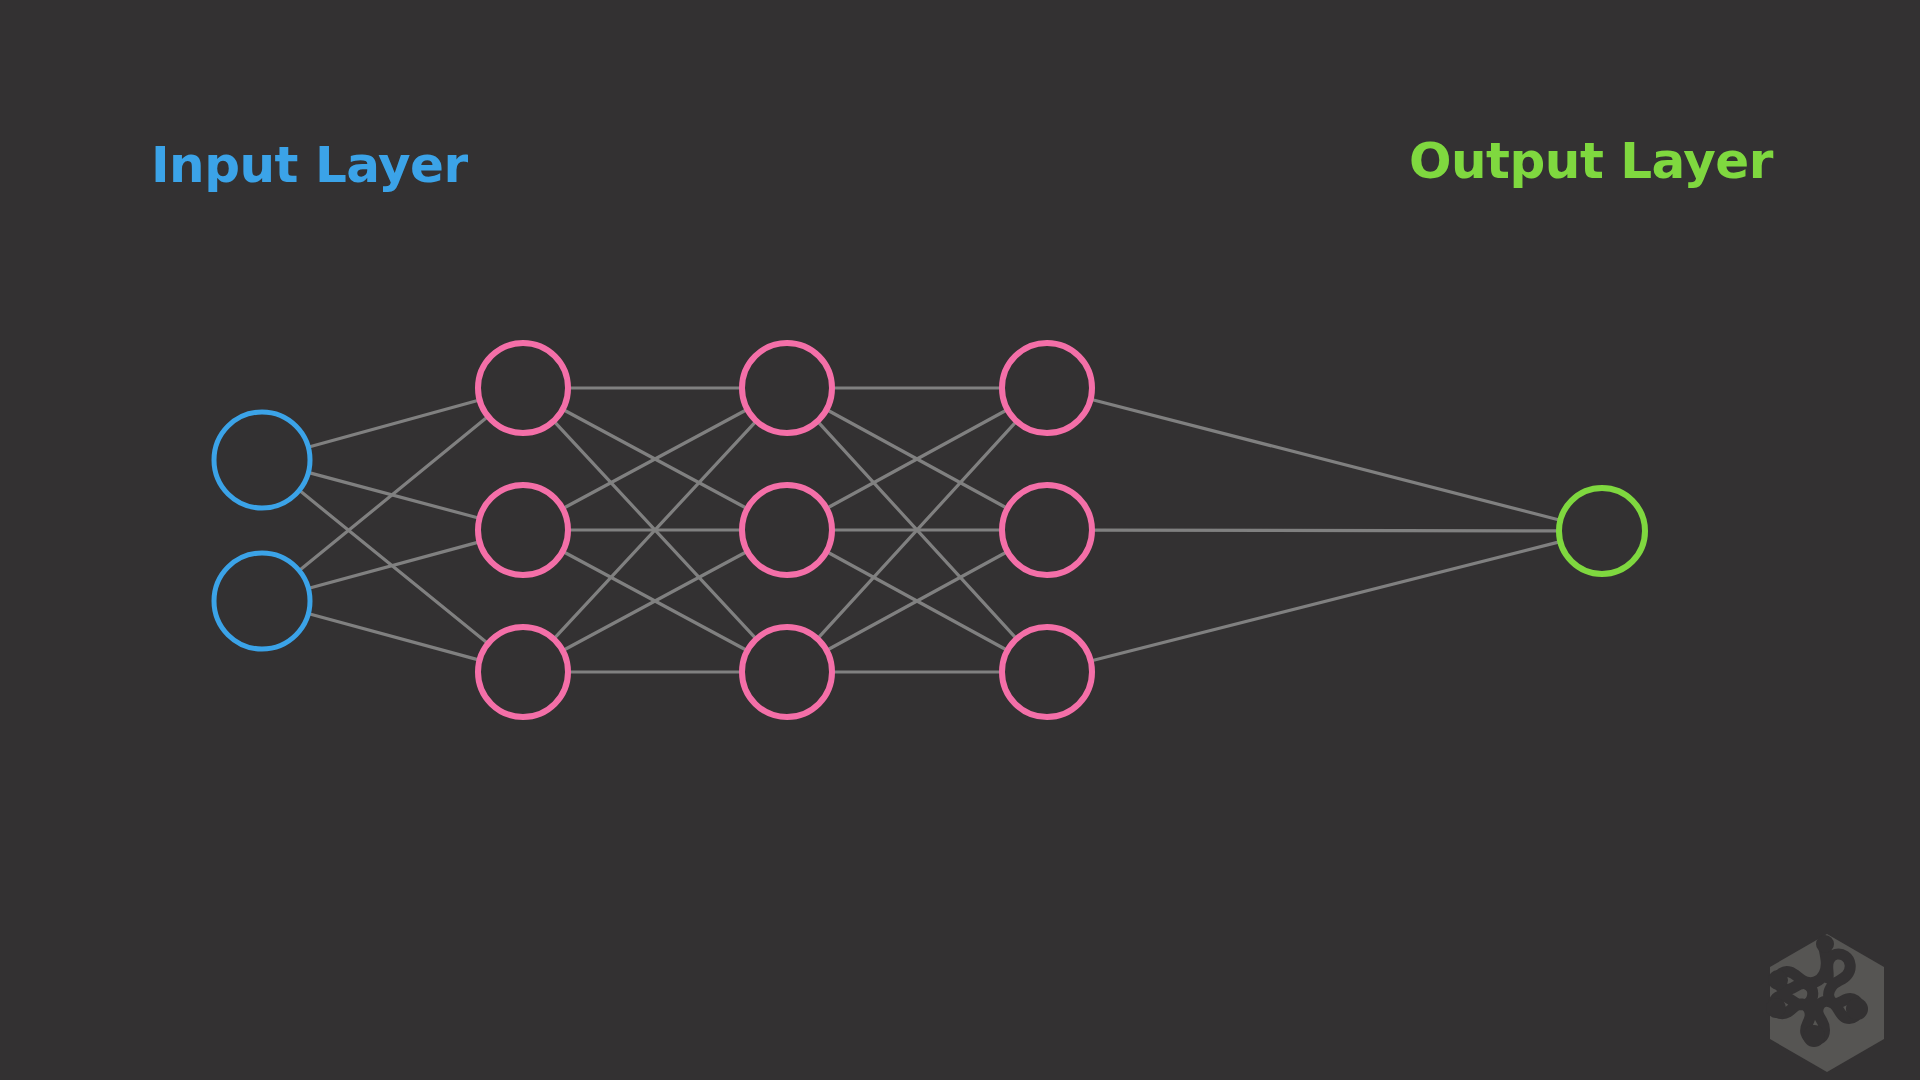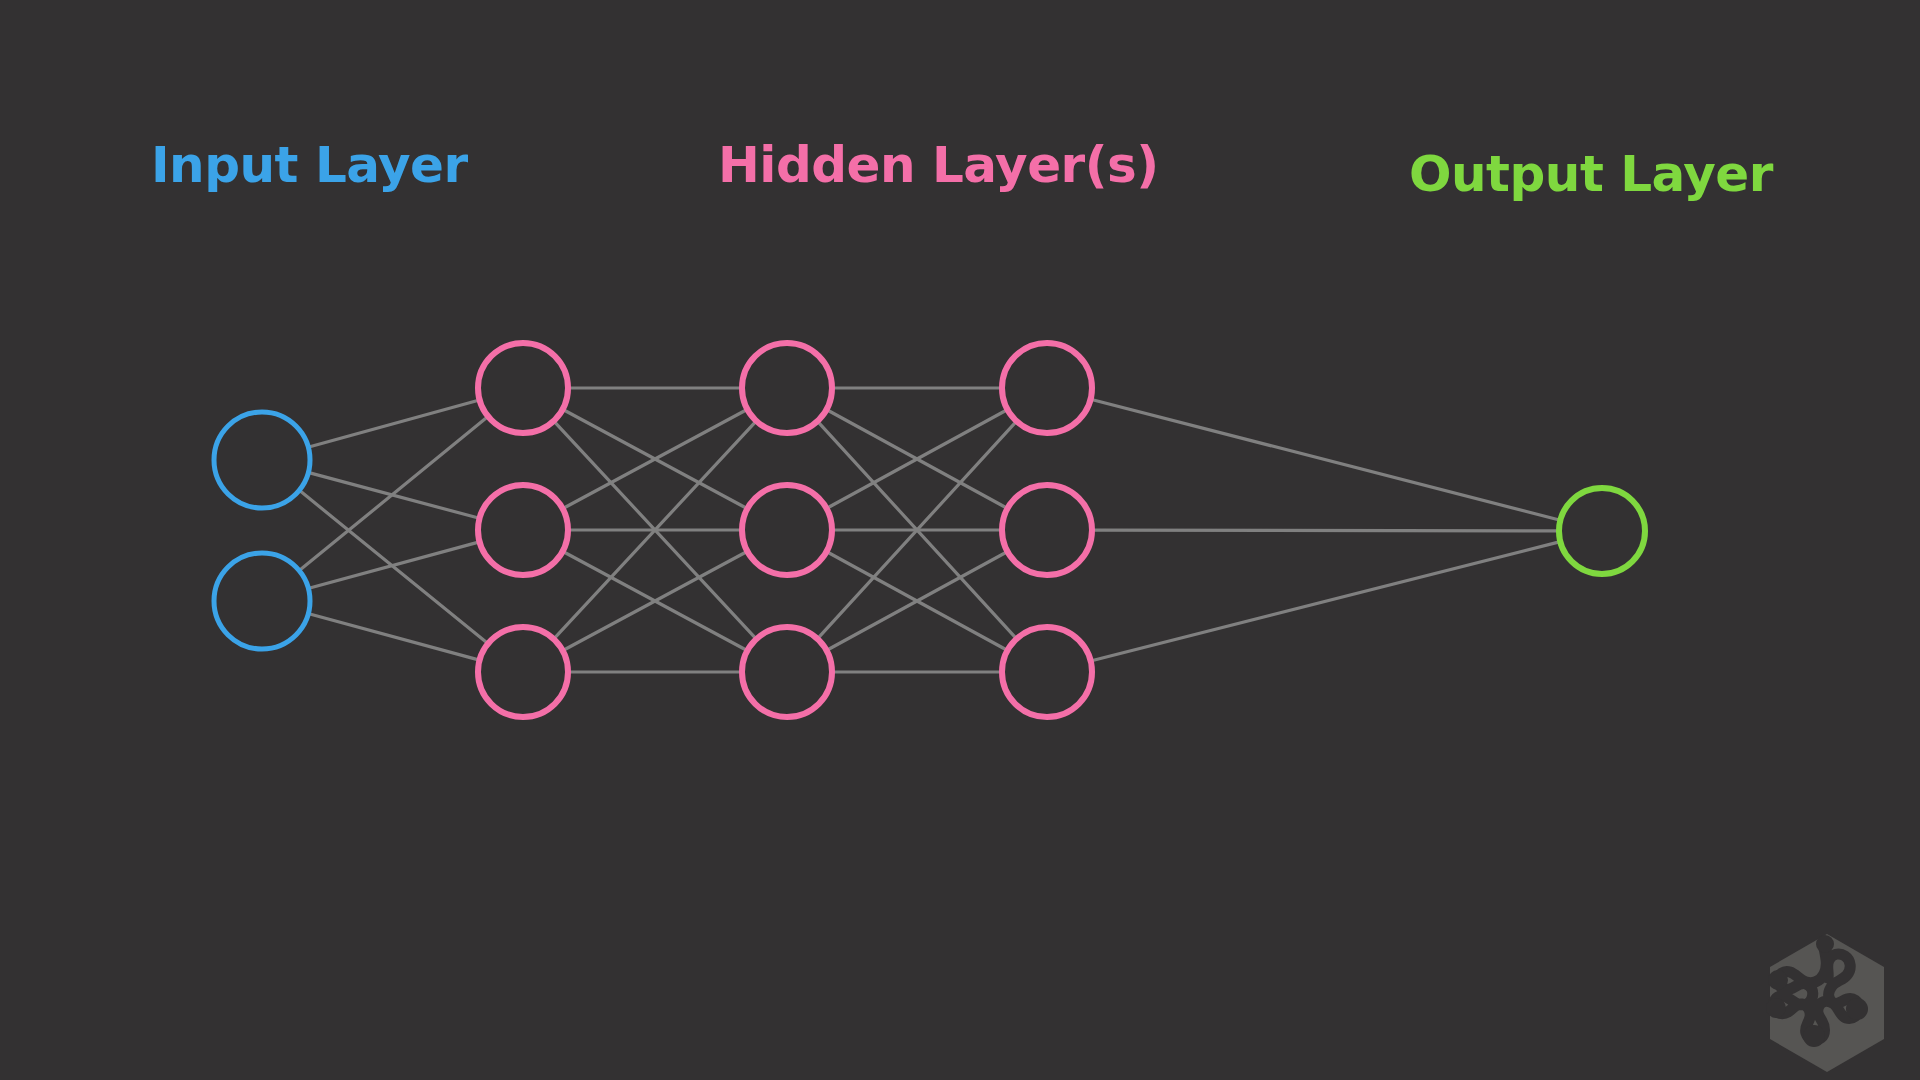--- a/index.html
+++ b/index.html
@@ -33,21 +33,21 @@
     position: absolute;
     font-family: "DejaVu Sans", sans-serif;
     font-weight: bold;
     font-size: 50px;
     letter-spacing: -0.5px;
     white-space: nowrap;
     line-height: 1;
   }
   #label-input  { left: 127px;  top: 140px; }
   #label-hidden { left: 694px;  top: 140px; }
-  #label-output { left: 1385px; top: 149px; }
+  #label-output { left: 1385px; top: 136px; }
 
   svg#net {
     position: absolute;
     left: 0; top: 0;
     width: 1920px;
     height: 1080px;
     display: block;
   }
   .edge {
     stroke: #808080;
@@ -113,21 +113,20 @@
         <circle cx="787" cy="672" r="45" class="node" stroke="#F46FA8" stroke-width="6" fill="none"></circle>
         <circle cx="1047" cy="388" r="45" class="node" stroke="#F46FA8" stroke-width="6" fill="none"></circle>
         <circle cx="1047" cy="530" r="45" class="node" stroke="#F46FA8" stroke-width="6" fill="none"></circle>
         <circle cx="1047" cy="672" r="45" class="node" stroke="#F46FA8" stroke-width="6" fill="none"></circle>
         <circle cx="1602" cy="531" r="43" class="node" stroke="#7FD83F" stroke-width="6" fill="none"></circle>
       </g>
   </svg>
 
   <div class="layer-labels">
     <div class="layer-label" id="label-input" style="color: rgb(59, 163, 232);">Input Layer</div>
-    <div class="layer-label" id="label-hidden" style="color: rgb(244, 111, 168);">Hidden Layer(s)</div>
     <div class="layer-label" id="label-output" style="color: rgb(127, 216, 63);">Output Layer</div>
   </div>
 
   <svg class="watermark" viewBox="0 0 130 146">
     <polygon points="65,4 122,37 122,109 65,142 8,109 8,37" fill="#565553"></polygon>
     <g fill="#333132">
       <path d="M62 18 C64 28, 66 36, 62 44 C58 52, 50 54, 44 52
                C38 50, 34 44, 28 42 C22 40, 16 44, 16 50
                C16 57, 22 61, 28 59 C34 57, 38 52, 44 54
                C50 56, 52 62, 50 68 C48 74, 42 76, 36 74

